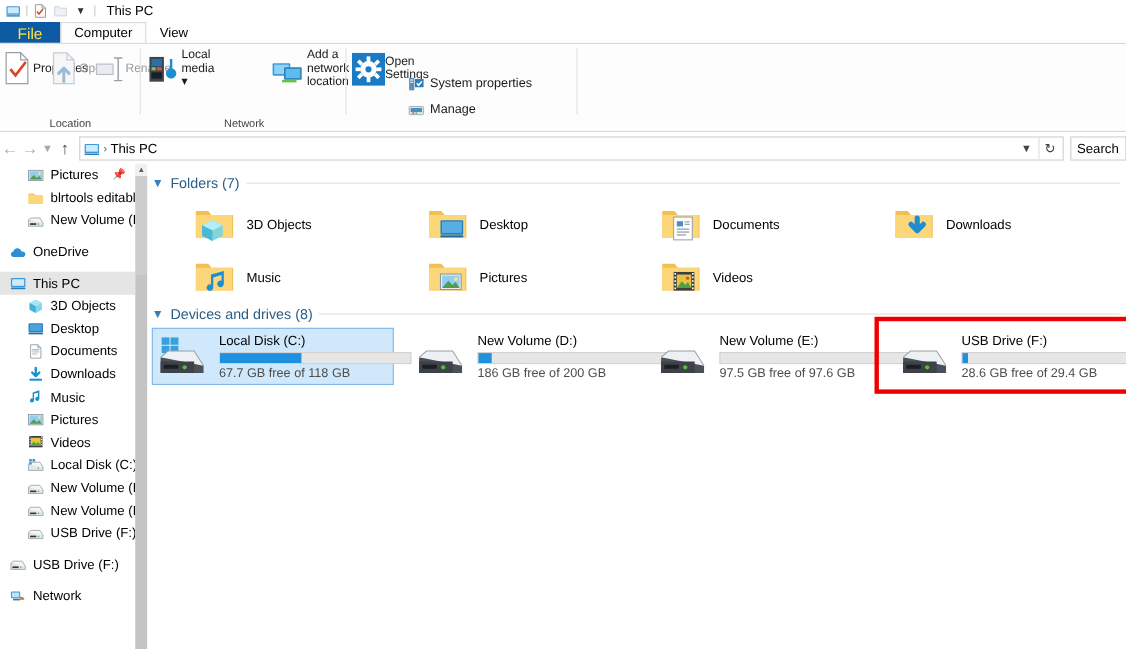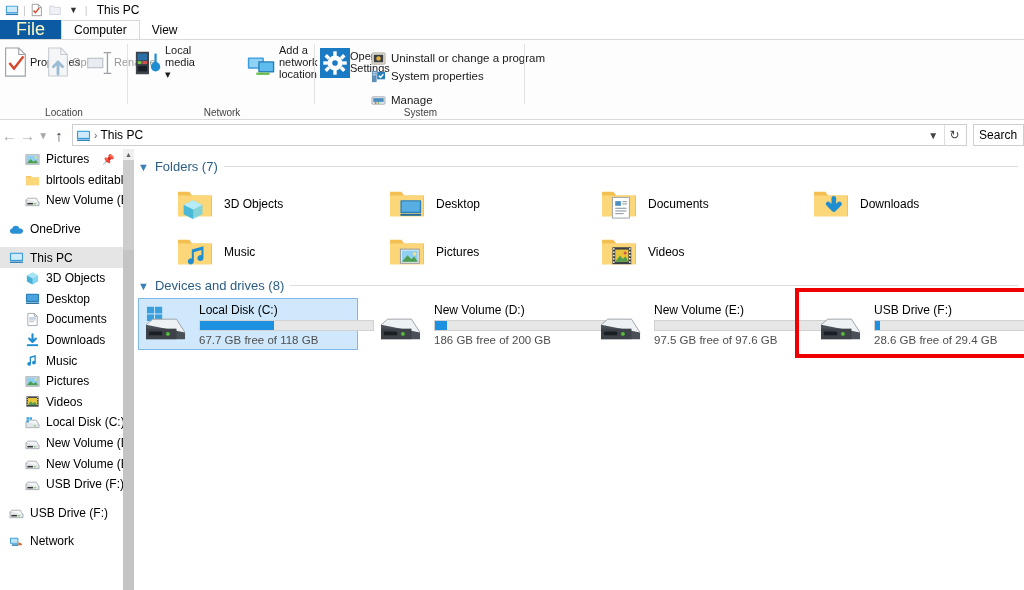--- a/index.html
+++ b/index.html
@@ -33,21 +33,21 @@
 
   
   .tabs {
     position: absolute; left: 0; top: 20px; width: 1024px; height: 19px;
     background: #ffffff; display: flex; align-items: stretch;
   }
   .tab {
     font-size: 12px; display: flex; align-items: center;
     padding: 0 12px; color: #000; background: transparent;
   }
-  .tab.file { background: #0b5aa2; color: #fef9c3; padding: 0 16px; font-size: 18px; }
+  .tab.file { background: #0b5aa2; color: #fde047; padding: 0 16px; font-size: 14px; }
   .tab.active { background: #fdfdfd; border: 1px solid #d9d9d9; border-bottom: none; }
 
   
   .ribbon {
     position: absolute; left: 0; top: 39px; width: 1024px; height: 81px;
     background: #fdfdfd; border-top: 1px solid #d9d9d9; border-bottom: 1px solid #d9d9d9;
   }
   .rgroup { position: absolute; top: 0; height: 80px; }
   .rgroup .gtitle {
     position: absolute; bottom: 2px; left: 0; width: 100%;
@@ -266,30 +266,20 @@
               <rect x="6" y="7" width="3.6" height="5" transform="rotate(-45 7.8 9.5)"></rect>
               <rect x="22.4" y="7" width="3.6" height="5" transform="rotate(45 24.2 9.5)"></rect>
               <rect x="6" y="20" width="3.6" height="5" transform="rotate(45 7.8 22.5)"></rect>
               <rect x="22.4" y="20" width="3.6" height="5" transform="rotate(-45 24.2 22.5)"></rect>
             </g>
           </svg>
         </span>
         <span>Open Settings</span>
       </div>
 
-      <div class="rsmall" style="left:54px; top:10px;">
-        <span class="ico16">
-          <svg width="15" height="15" viewBox="0 0 16 16">
-            <rect x="1" y="2" width="14" height="12" rx="1" fill="#e8e2d5" stroke="#9a968d" stroke-width="0.8"></rect>
-            <rect x="3" y="4" width="10" height="8" fill="#3a3f45"></rect>
-            <circle cx="8" cy="8" r="2.4" fill="#e8b23a"></circle>
-          </svg>
-        </span>
-        <span>Uninstall or change a program</span>
-      </div>
 
       <div class="rsmall" style="left:54px; top:28px;">
         <span class="ico16">
           <svg width="15" height="15" viewBox="0 0 16 16">
             <rect x="1" y="2" width="5" height="12" fill="#5d8fb8"></rect>
             <rect x="2" y="3.4" width="3" height="1.2" fill="#cfe6f7"></rect>
             <rect x="2" y="5.6" width="3" height="1.2" fill="#cfe6f7"></rect>
             <rect x="6.6" y="3" width="8.4" height="8" fill="#2b7fb8"></rect>
             <path d="M8.4 7.1l1.8 2 3-3.6" fill="none" stroke="#fff" stroke-width="1.5"></path>
           </svg>
@@ -302,21 +292,20 @@
           <svg width="15" height="15" viewBox="0 0 16 16">
             <rect x="1" y="4" width="14" height="8" rx="1" fill="#dfe5ea" stroke="#9aa0a6" stroke-width="0.8"></rect>
             <rect x="2.5" y="5.5" width="11" height="4" fill="#4a8fc0"></rect>
             <circle cx="5" cy="10.6" r="0.9" fill="#d94f4f"></circle>
             <circle cx="8" cy="10.6" r="0.9" fill="#6abf4b"></circle>
           </svg>
         </span>
         <span>Manage</span>
       </div>
 
-      <div class="gtitle">System</div>
       <div class="gsep"></div>
     </div>
   </div>
 
   <div class="addrbar">
     <div class="navbtn">←</div>
     <div class="navbtn">→</div>
     <div class="navbtn small">▼</div>
     <div class="navbtn up">↑</div>
 

